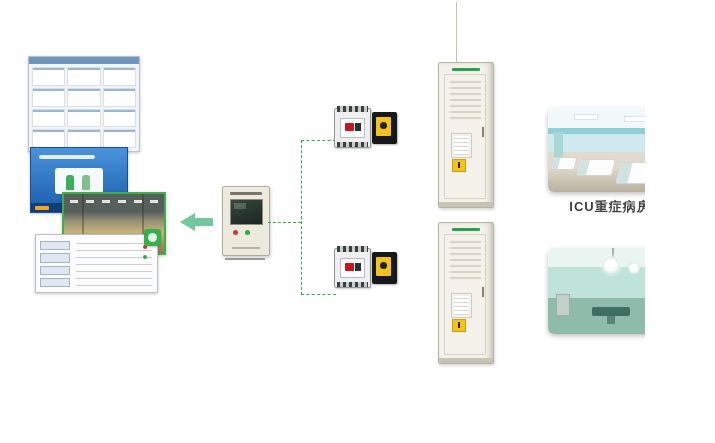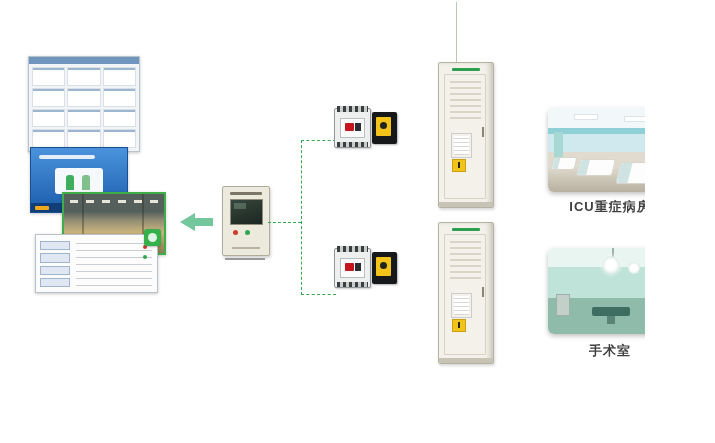--- a/index.html
+++ b/index.html
@@ -281,15 +281,14 @@
 
   <div class="photo or">
     <i class="arm"></i>
     <i class="lamp1"></i>
     <i class="lamp2"></i>
     <i class="wallpanel"></i>
     <i class="eq1"></i>
     <i class="eq2"></i>
     <i class="table"></i>
   </div>
-  <div class="caption or-label">手术室</div>
 
 </div>
 
 </body></html>

